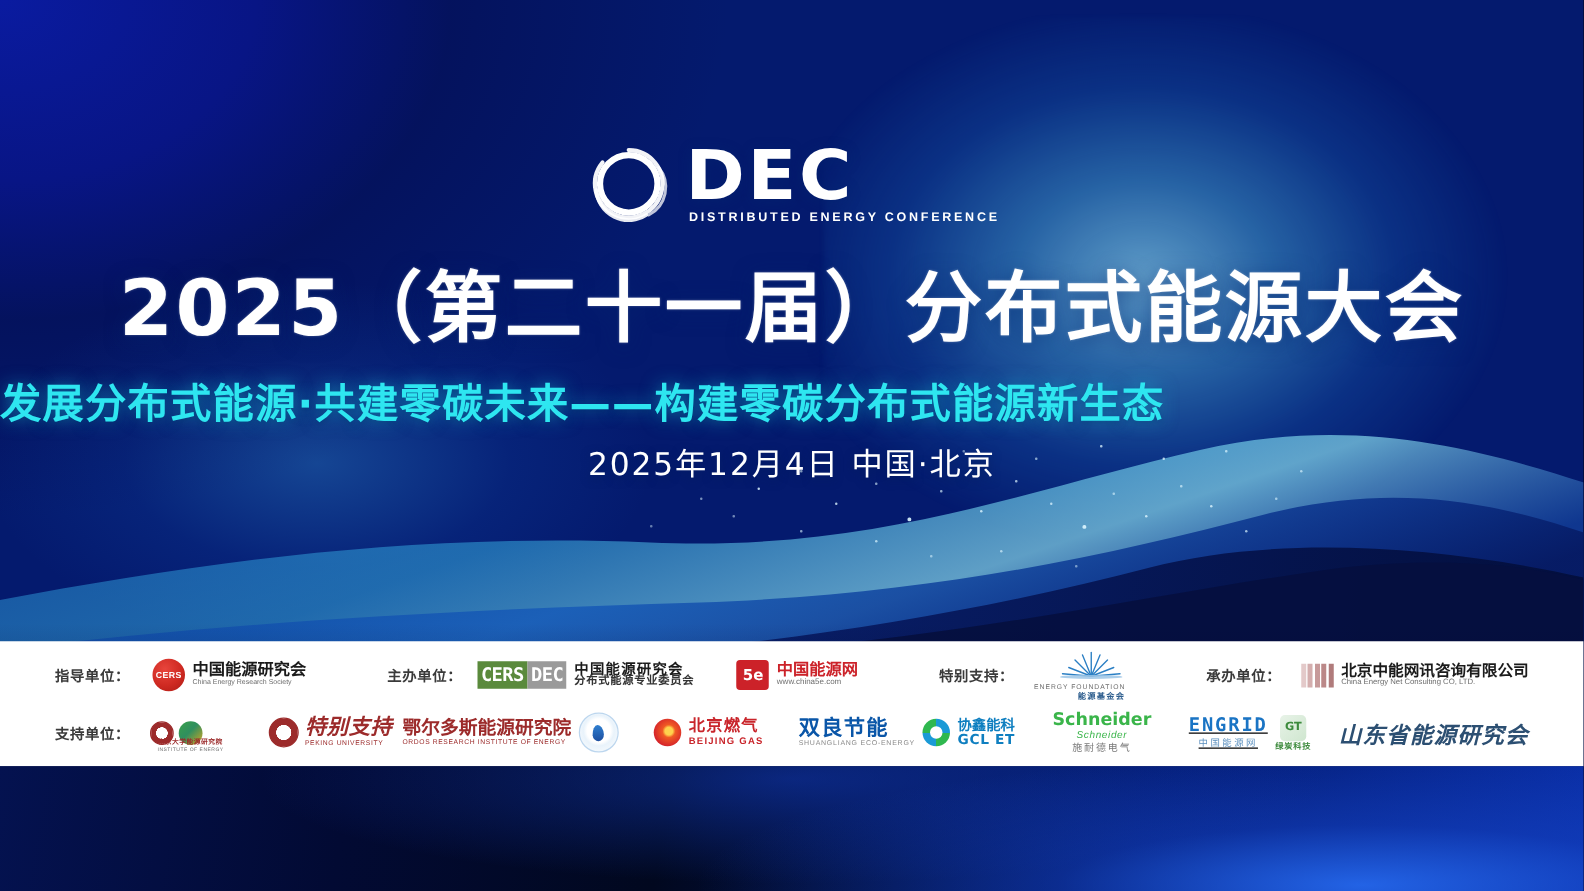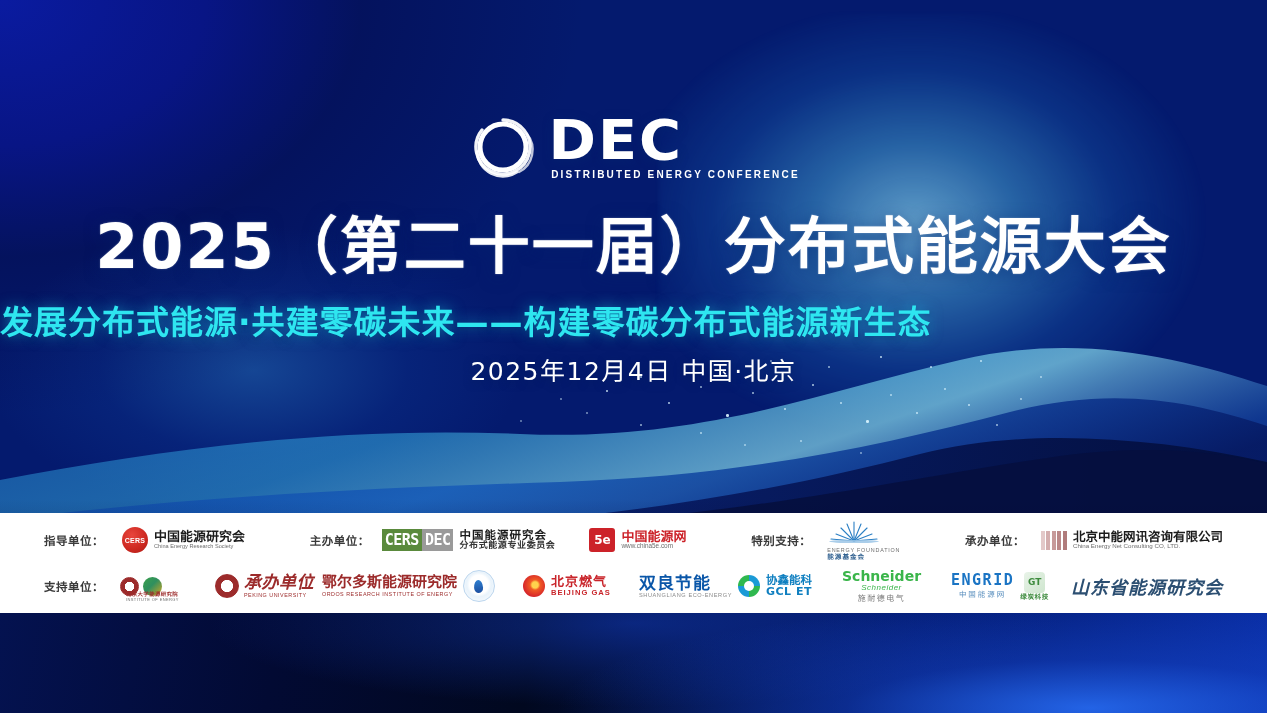--- a/index.html
+++ b/index.html
@@ -409,21 +409,21 @@
           <div class="sp-cn" style="font-size:13px;color:#cc2229;">中国能源网</div>
           <div class="sp-en" style="font-size:6.4px;">www.china5e.com</div>
         </div>
       </div>
 
       <div class="sp-gap"></div>
 
       <div class="sp-label">特别支持：</div>
 
       <div class="sp-item" style="margin-left:16px;">
-        <div class="two-line" style="align-items:flex-start;">
+        <div class="two-line" style="align-items:flex-end;">
           <div class="ef-mark">
             <svg viewBox="0 0 54 28">
               <g stroke="#2b7fc4" stroke-width="1.1" stroke-linecap="round" fill="none">
                 <line x1="27" y1="22" x2="27" y2="3"></line>
                 <line x1="27" y1="22" x2="20" y2="5"></line>
                 <line x1="27" y1="22" x2="34" y2="5"></line>
                 <line x1="27" y1="22" x2="14" y2="9"></line>
                 <line x1="27" y1="22" x2="40" y2="9"></line>
                 <line x1="27" y1="22" x2="9" y2="15"></line>
                 <line x1="27" y1="22" x2="45" y2="15"></line>
@@ -467,21 +467,21 @@
         <div class="leaf-mark" style="background:linear-gradient(135deg,#3aa14a 0%,#2f8f5f 45%,#d9a820 100%);"></div>
       </div>
       <div class="two-line" style="margin-left:-36px;margin-top:22px;">
         <div class="sp-cn" style="font-size:5.4px;color:#9c2b2b;letter-spacing:.4px;">北京大学能源研究院</div>
         <div class="sp-en" style="font-size:4px;letter-spacing:.4px;">INSTITUTE OF ENERGY</div>
       </div>
 
       <div class="sp-item" style="margin-left:36px;gap:5px;">
         <div class="pku-seal"></div>
         <div class="two-line">
-          <div class="pku-script">承办单位</div>
+          <div class="pku-script">特别支持</div>
           <div class="pku-en">PEKING UNIVERSITY</div>
         </div>
         <div class="two-line" style="margin-left:3px;">
           <div class="ordos-cn">鄂尔多斯能源研究院</div>
           <div class="pku-en">ORDOS RESEARCH INSTITUTE OF ENERGY</div>
         </div>
       </div>
 
       <div class="sp-gap"></div>
 
@@ -517,21 +517,21 @@
       </div>
 
       <div class="sp-item" style="margin-left:30px;">
         <div class="two-line" style="align-items:center;">
           <div class="schn">Schneider</div>
           <div class="schn2">Schneider</div>
           <div class="schn3">施耐德电气</div>
         </div>
       </div>
 
-      <div class="sp-item" style="margin-left:30px;">
+      <div class="sp-item" style="margin-left:30px;text-decoration:underline;">
         <div class="two-line" style="align-items:center;">
           <div class="engrid">ENGRID</div>
           <div class="engrid2">中国能源网</div>
         </div>
       </div>
 
       <div class="sp-gap"></div>
 
       <div class="sp-item">
         <div class="two-line" style="align-items:center;">

